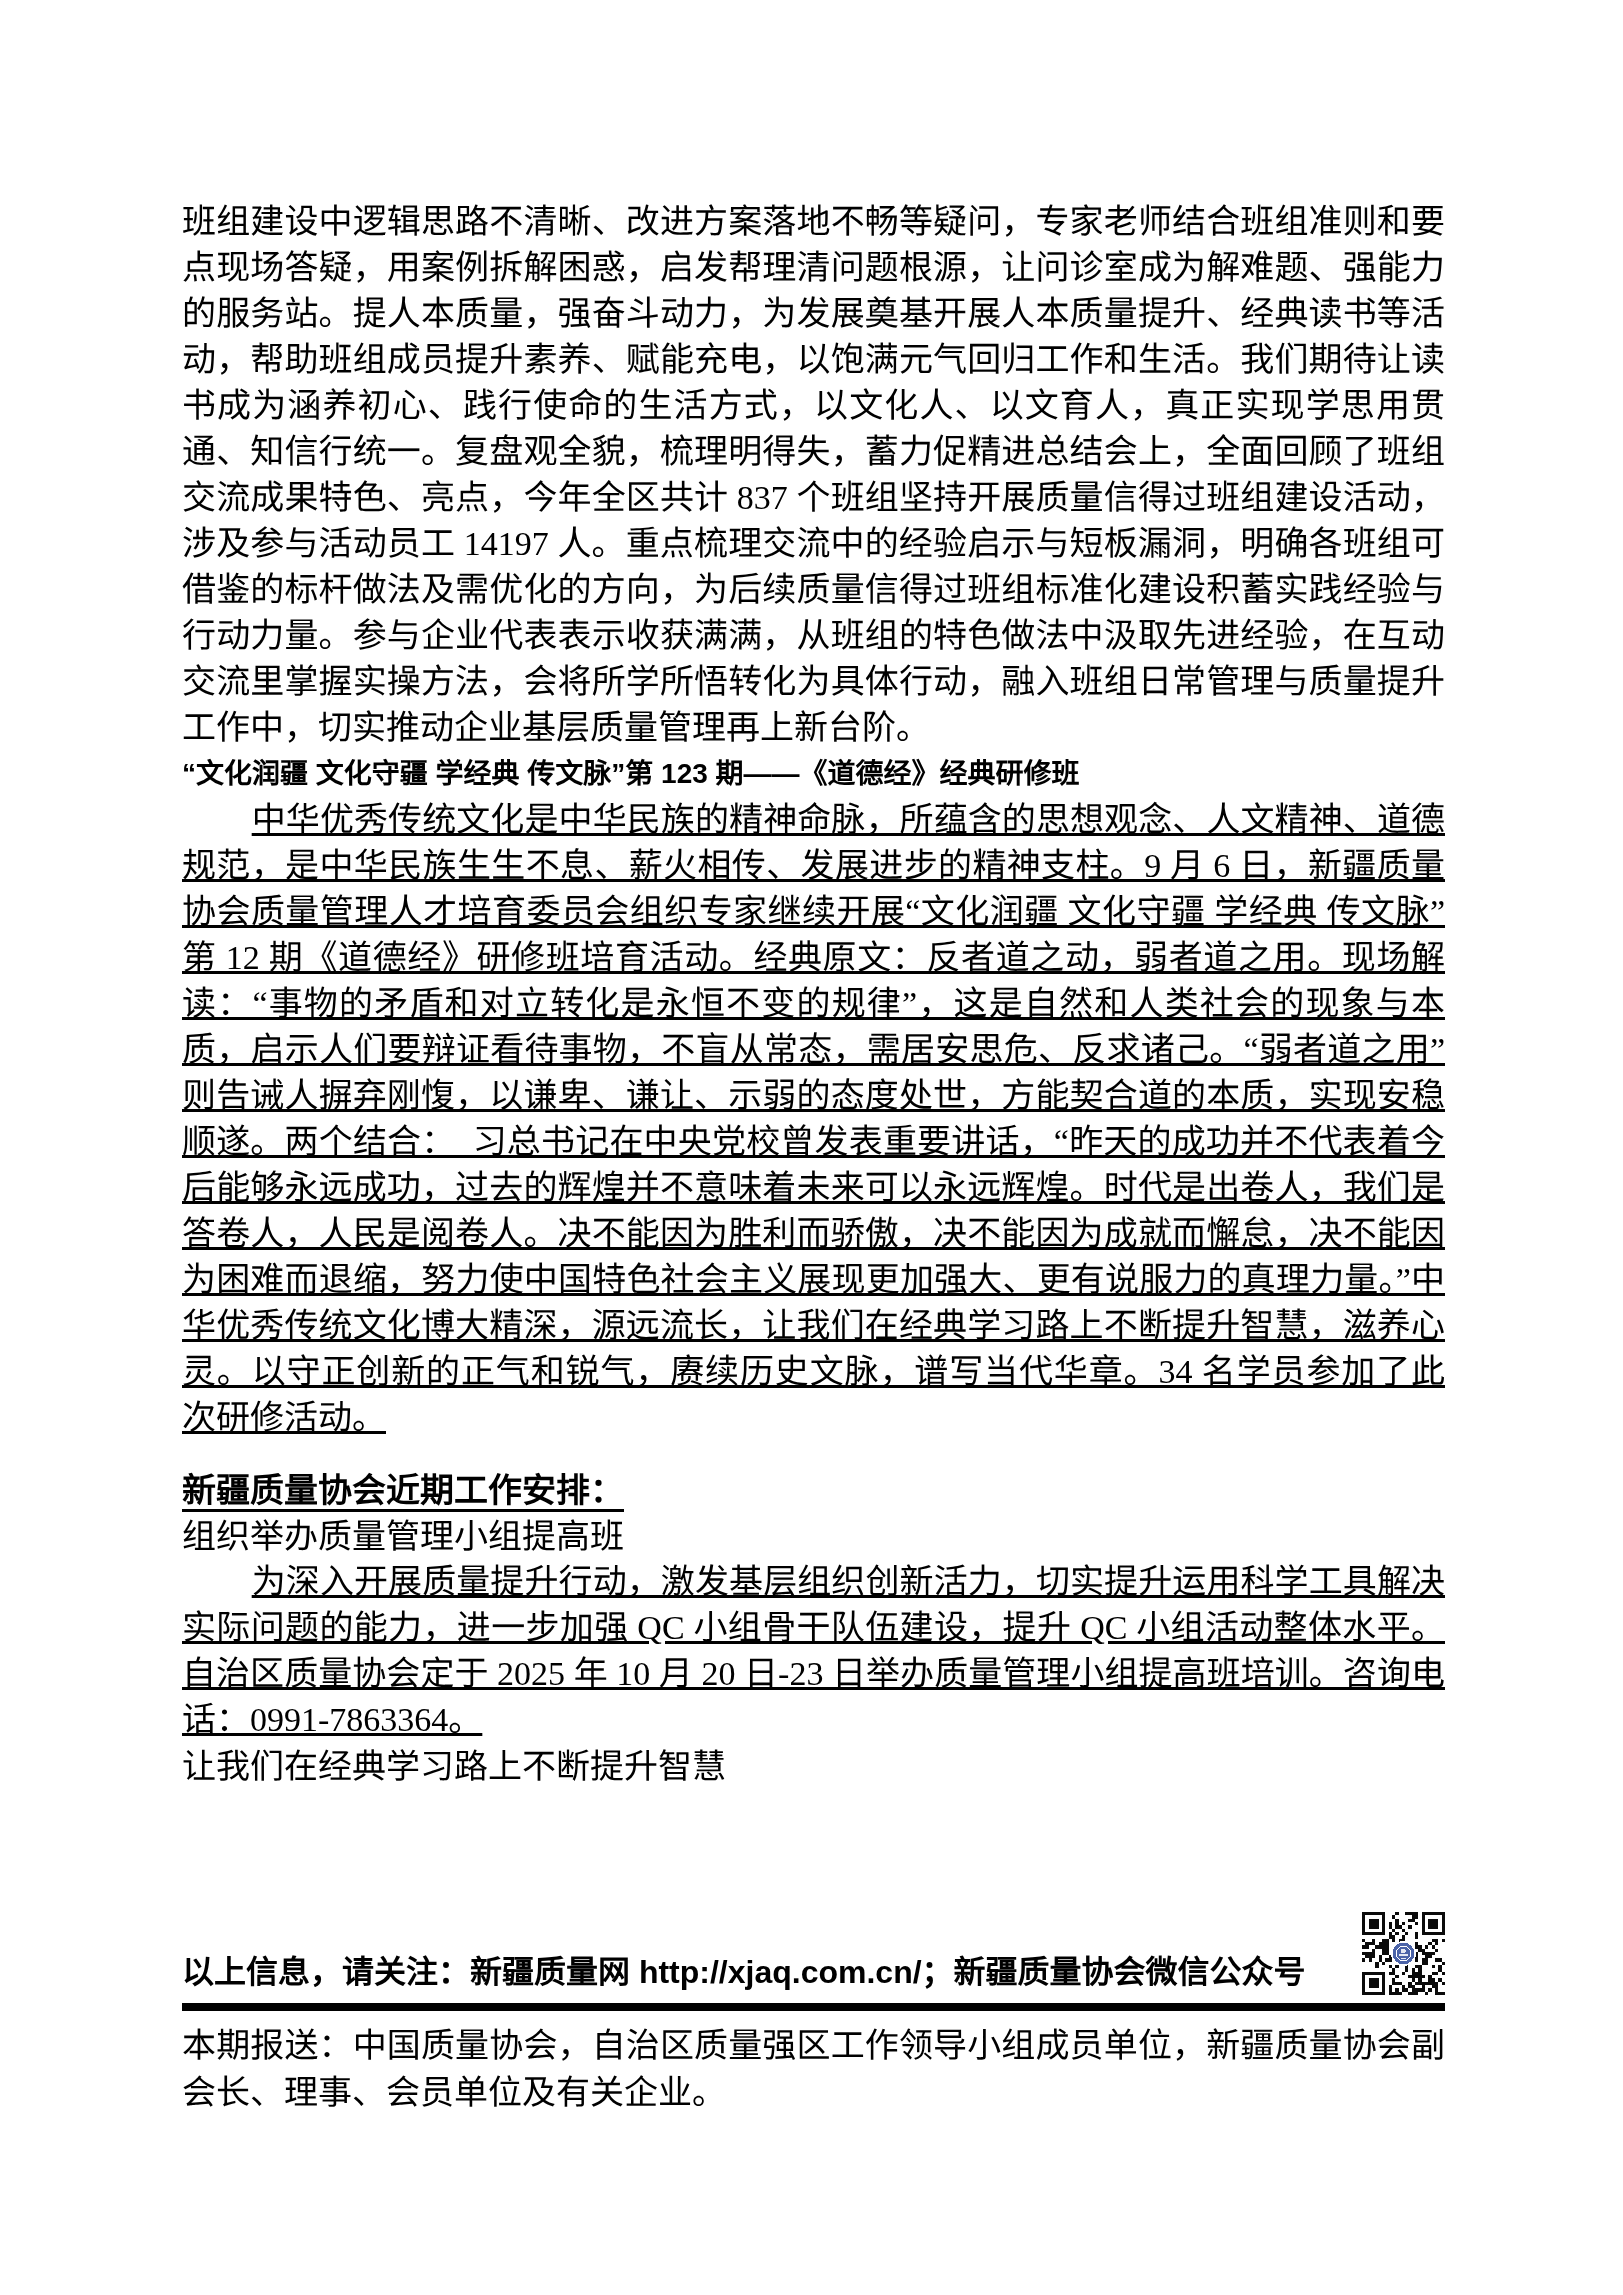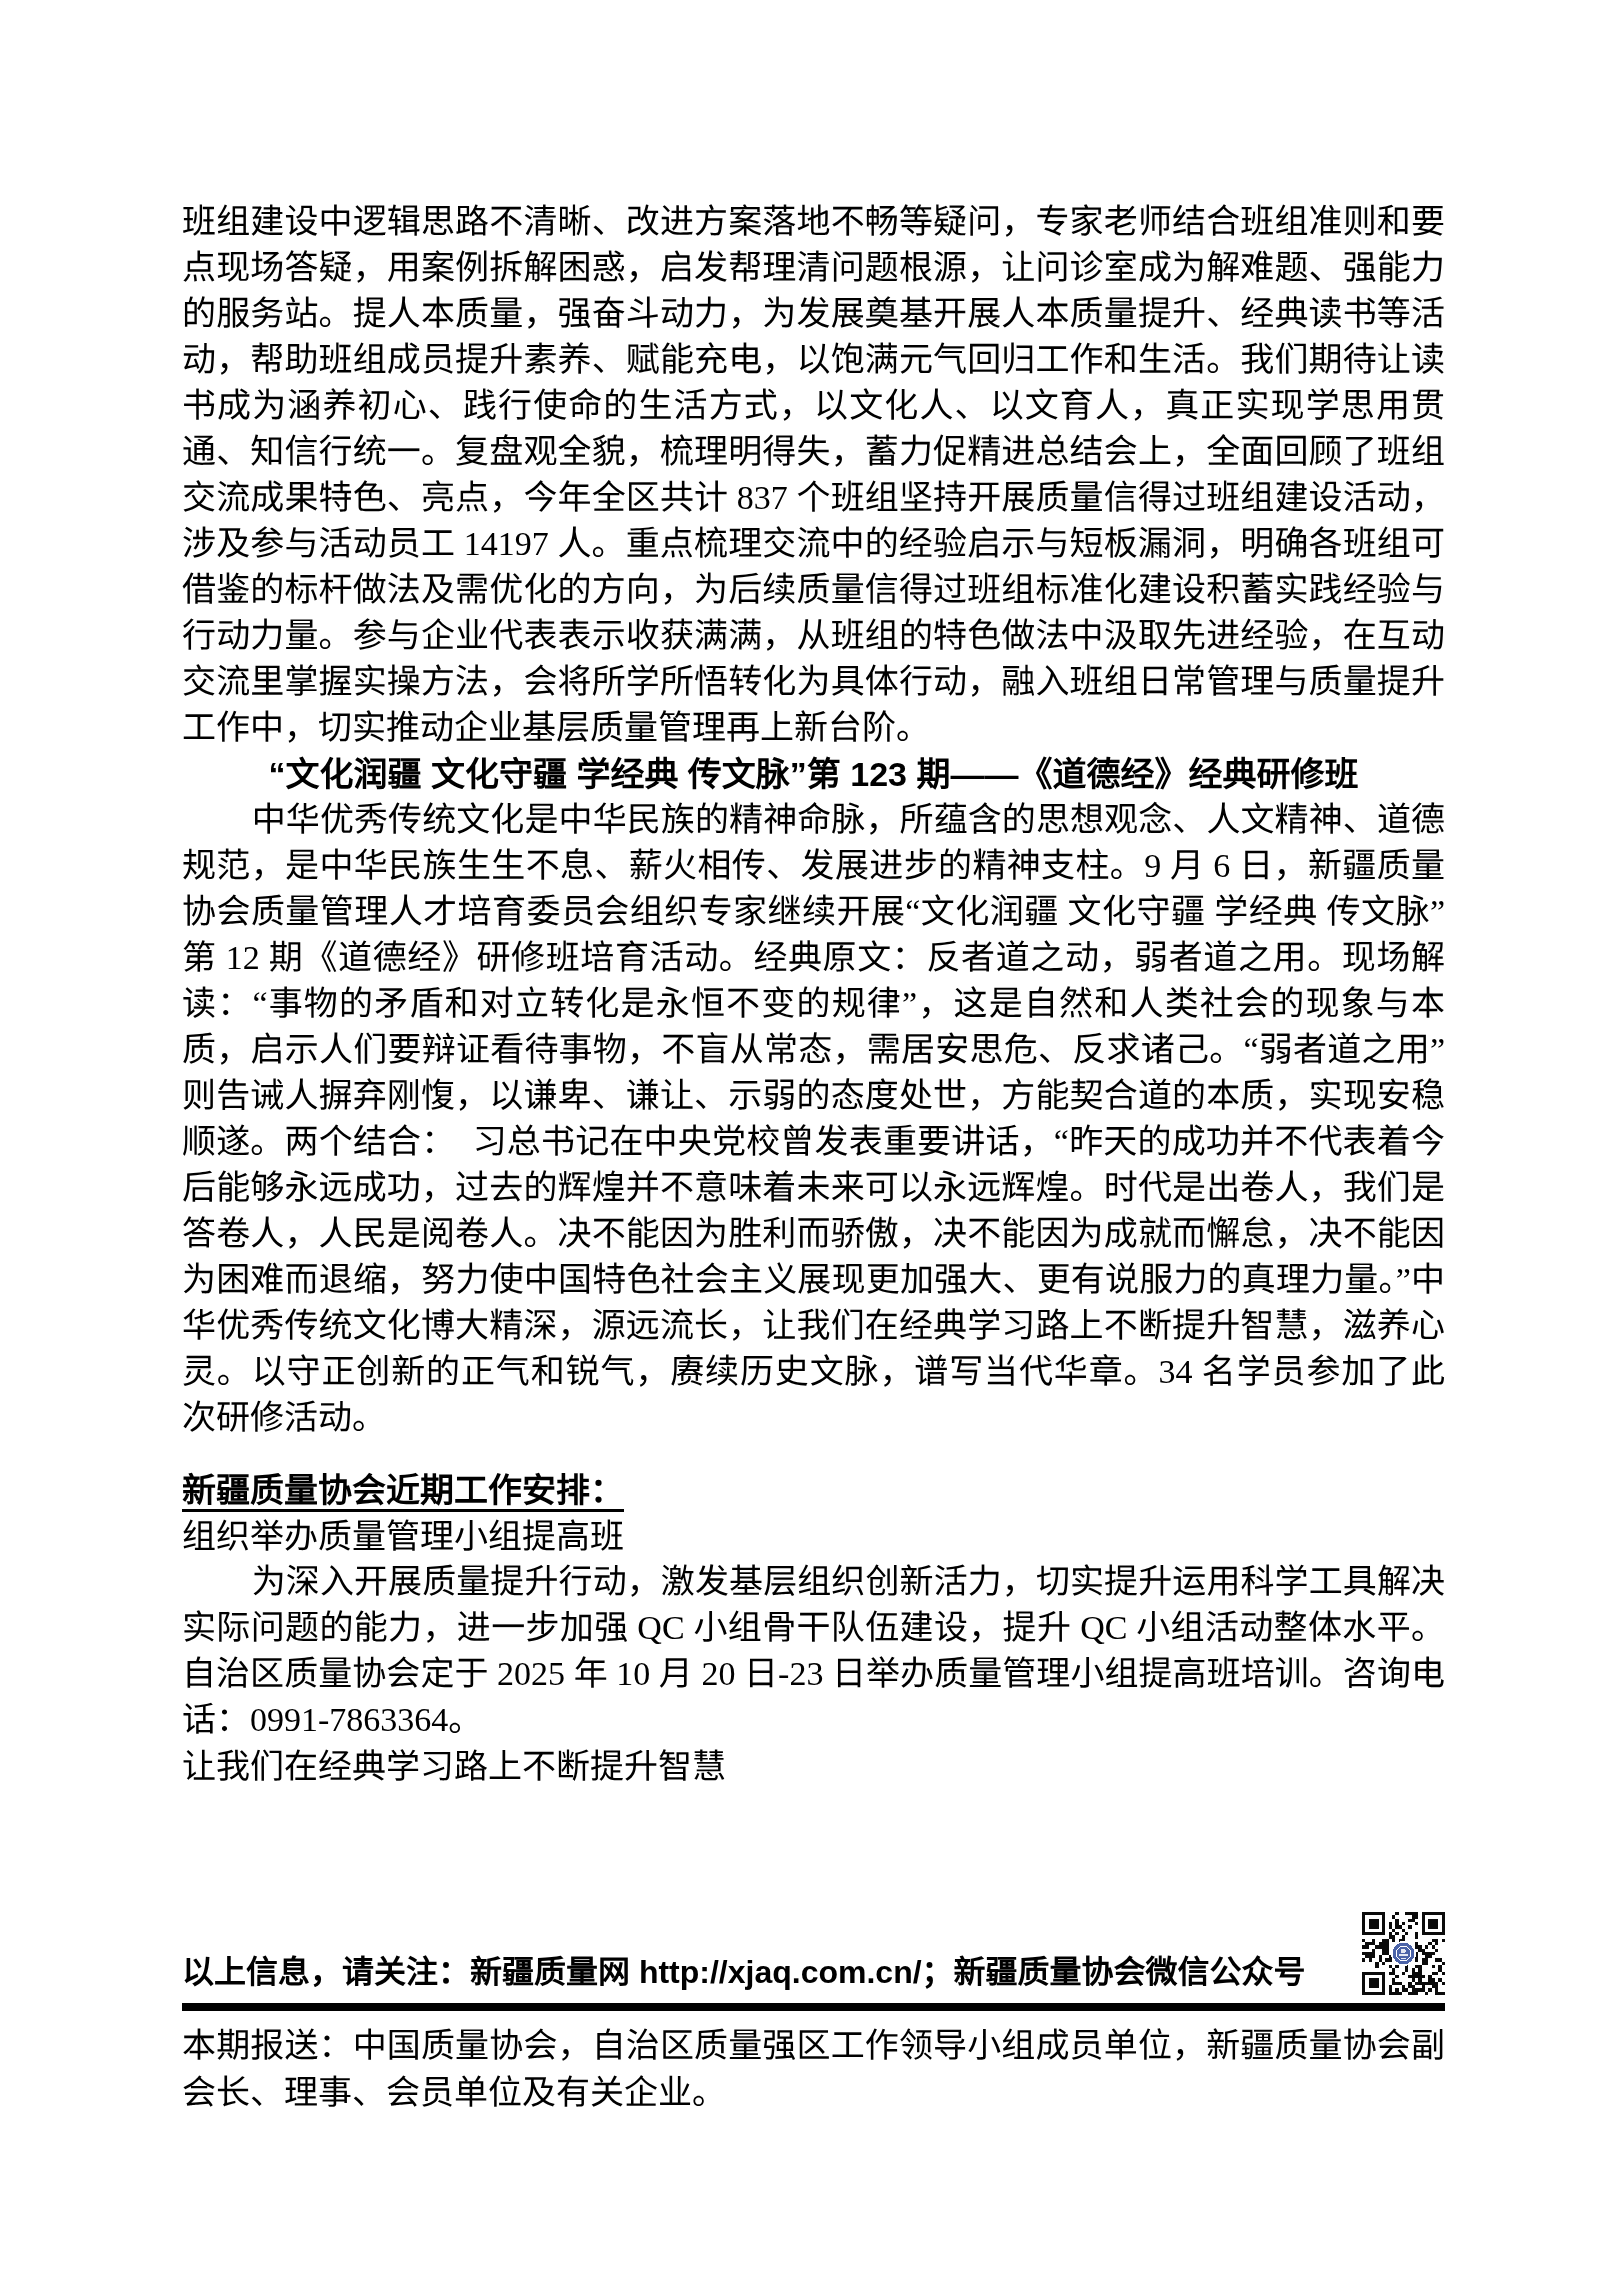--- a/index.html
+++ b/index.html
@@ -13,27 +13,26 @@
     padding: 199px 178px 0 182px;
     overflow: hidden;
     font-family: "Liberation Serif", "DejaVu Serif", serif;
     font-size: 34px;
     line-height: 46px;
   }
   .body-text {
     text-align: justify;
     text-justify: inter-ideograph;
   }
-  .indent { text-indent: 2.05em; }
+  .indent { text-indent: 2.05em; text-decoration: underline; }
   .sec-heading {
     font-family: "Liberation Sans", "DejaVu Sans", sans-serif;
     font-weight: bold;
-    font-size: 34px;
+    font-size: 28px;
     line-height: 46px;
-    text-align: center;
   }
   .schedule-heading {
     margin-top: 26px;
     font-family: "Liberation Sans", "DejaVu Sans", sans-serif;
     font-weight: bold;
     font-size: 34px;
     line-height: 46px;
     text-decoration: underline;
     text-decoration-thickness: 2.5px;
     text-underline-offset: 7.4px;

